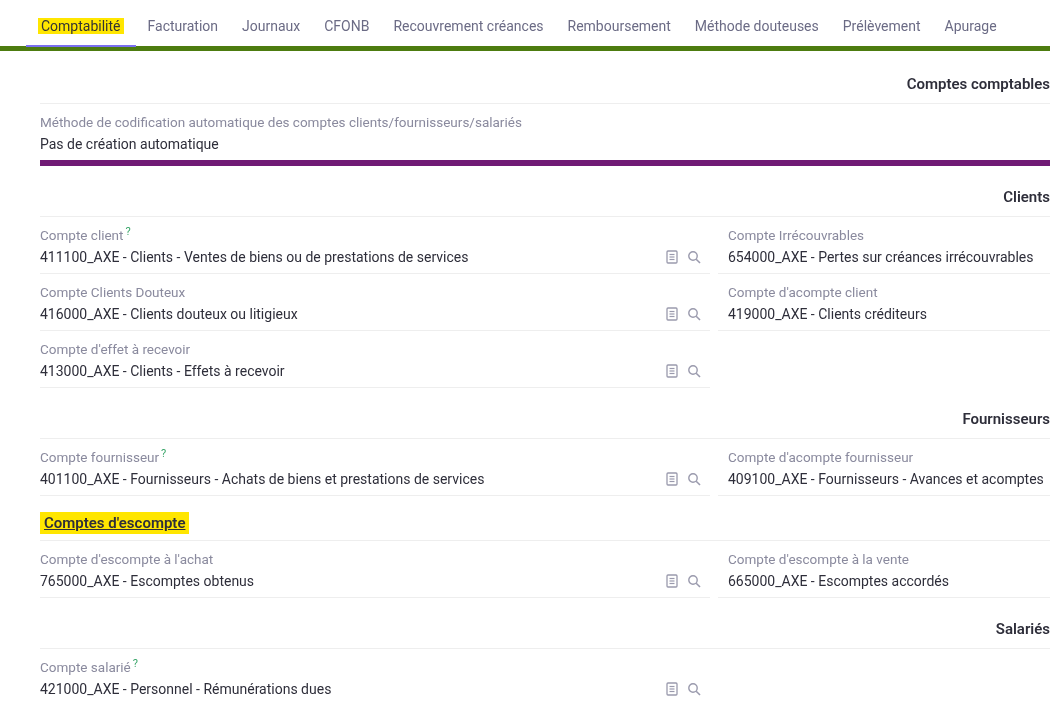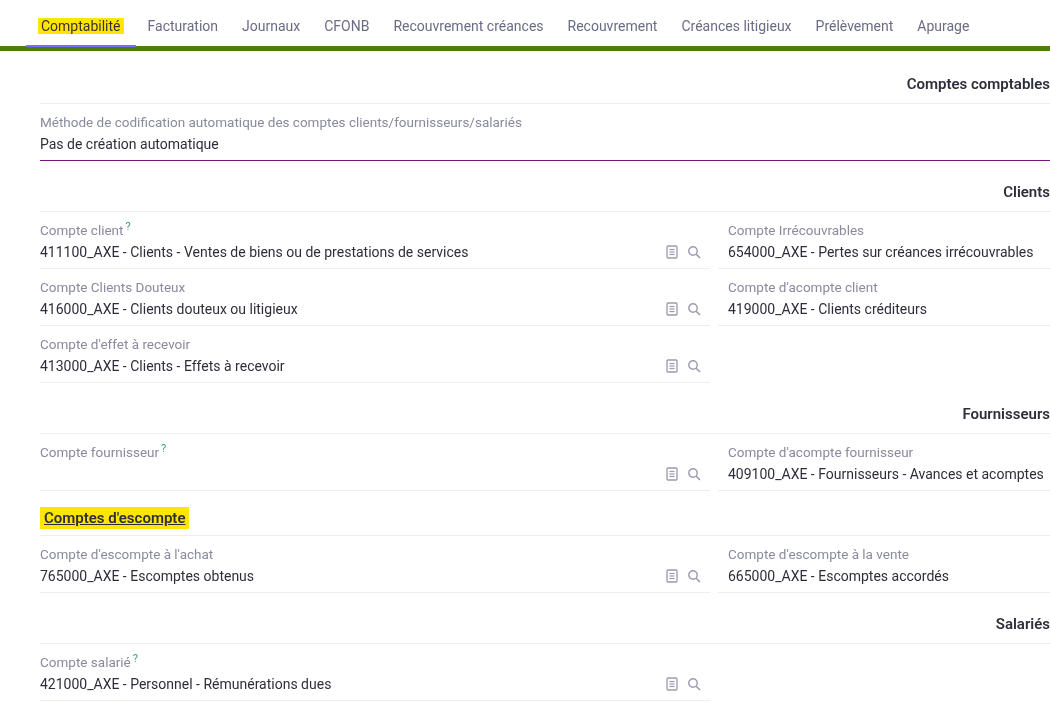--- a/index.html
+++ b/index.html
@@ -106,21 +106,21 @@
     }
     .icon {
       width: 16px;
       height: 16px;
       display: inline-block;
       color: #9a9aad;
       cursor: pointer;
     }
     .single-field {
       padding: 10px 0 8px 0;
-      border-bottom: 1px solid #701a75;
+      border-bottom: 6px solid #701a75;
     }
   </style>
 </head>
 <body>
 
 <svg width="0" height="0" style="position:absolute">
   <defs>
     <g id="file-icon-path">
       <rect x="3" y="2" width="10" height="12" rx="1" fill="none" stroke="currentColor" stroke-width="1.3"></rect>
       <line x1="5.5" y1="5.5" x2="10.5" y2="5.5" stroke="currentColor" stroke-width="1.2"></line>
@@ -133,22 +133,22 @@
     </g>
   </defs>
 </svg>
 
 <div class="tabs">
   <div class="tab active"><span class="hl-yellow">Comptabilité</span></div>
   <div class="tab">Facturation</div>
   <div class="tab">Journaux</div>
   <div class="tab">CFONB</div>
   <div class="tab">Recouvrement créances</div>
-  <div class="tab">Recouvrement</div>
-  <div class="tab">Créances litigieux</div>
+  <div class="tab">Remboursement</div>
+  <div class="tab">Méthode douteuses</div>
   <div class="tab">Prélèvement</div>
   <div class="tab">Apurage </div>
 </div>
 
 <div class="content">
 
   <div class="section">
     <div class="section-title">Comptes comptables</div>
     <div class="single-field">
       <div class="field-label">Méthode de codification automatique des comptes clients/fournisseurs/salariés</div>
@@ -218,20 +218,21 @@
   </div>
 
   <div class="section">
     <div class="section-title">Fournisseurs</div>
     <div class="field-row">
       <div class="field">
         <div class="field-label">
           <span>Compte fournisseur</span>
             <span class="help-q">?</span>
         </div>
+        <div class="field-value">401100_AXE - Fournisseurs - Achats de biens et prestations de services</div>
         <div class="field-actions">
           <span class="icon"><svg viewBox="0 0 16 16" width="16" height="16">
                 <use href="#file-icon-path"></use>
               </svg></span>
           <span class="icon"><svg viewBox="0 0 16 16" width="16" height="16">
                 <use href="#search-icon-path"></use>
               </svg></span>
         </div>
       </div>
       <div class="field right">

